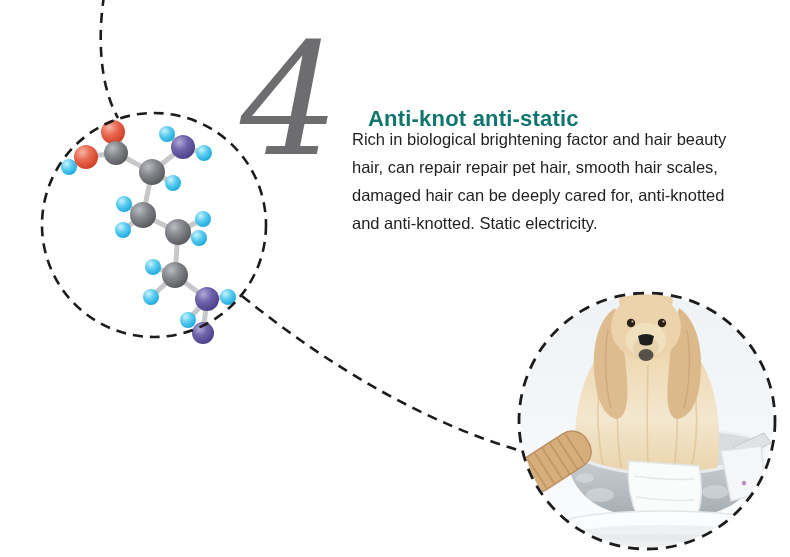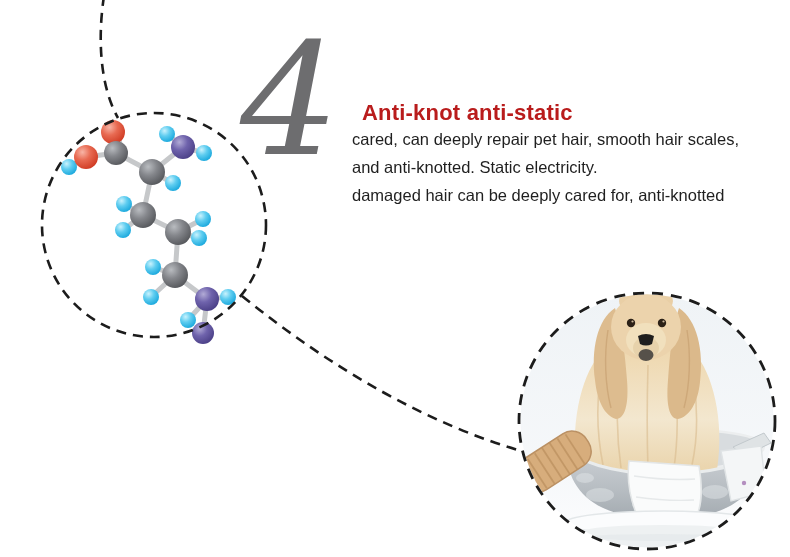--- a/index.html
+++ b/index.html
@@ -8,44 +8,45 @@
     background:#ffffff;
     font-family:"Liberation Sans", sans-serif;
   }
   .feature-number{
     position:absolute;left:240px;top:22px;
     font-family:"DejaVu Serif", serif;
     font-style:italic;font-weight:400;
     font-size:156px;line-height:1;color:#6d6d6f;
   }
   .feature-heading{
-    position:absolute;left:352px;top:90px;margin:10px;
-    font-size:22px;font-weight:bold;color:#b91c1c;
+    position:absolute;left:352px;top:90px;margin:16px;
+    font-size:22px;font-weight:bold;color:#0f766e;
     letter-spacing:0.2px;
   }
   .feature-body{
     position:absolute;left:352px;top:125px;width:425px;
     font-size:16.5px;color:#1f1f1f;
   }
   .feature-body .line{
     line-height:28px;white-space:nowrap;
   }
   svg{position:absolute;left:0;top:0;}
 </style>
 </head>
 <body>
 
 <div class="feature-number">4</div>
 
 <h2 class="feature-heading">Anti-knot anti-static</h2>
 
 <div class="feature-body">
-  <div class="line">cared, can deeply repair pet hair, smooth hair scales,</div>
+  <div class="line">Rich in biological brightening factor and hair beauty</div>
+  <div class="line">hair, can repair repair pet hair, smooth hair scales,</div>
+  <div class="line">damaged hair can be deeply cared for, anti-knotted</div>
   <div class="line">and anti-knotted. Static electricity.</div>
-  <div class="line">damaged hair can be deeply cared for, anti-knotted</div>
 </div>
 
 <svg width="790" height="557" viewBox="0 0 790 557">
   <defs>
     <radialGradient id="gC" cx="35%" cy="30%" r="75%">
       <stop offset="0%" stop-color="#b9bcc0"></stop>
         <stop offset="45%" stop-color="#85878c"></stop>
         <stop offset="100%" stop-color="#55575b"></stop>
     </radialGradient>
     <radialGradient id="gH" cx="35%" cy="30%" r="75%">

